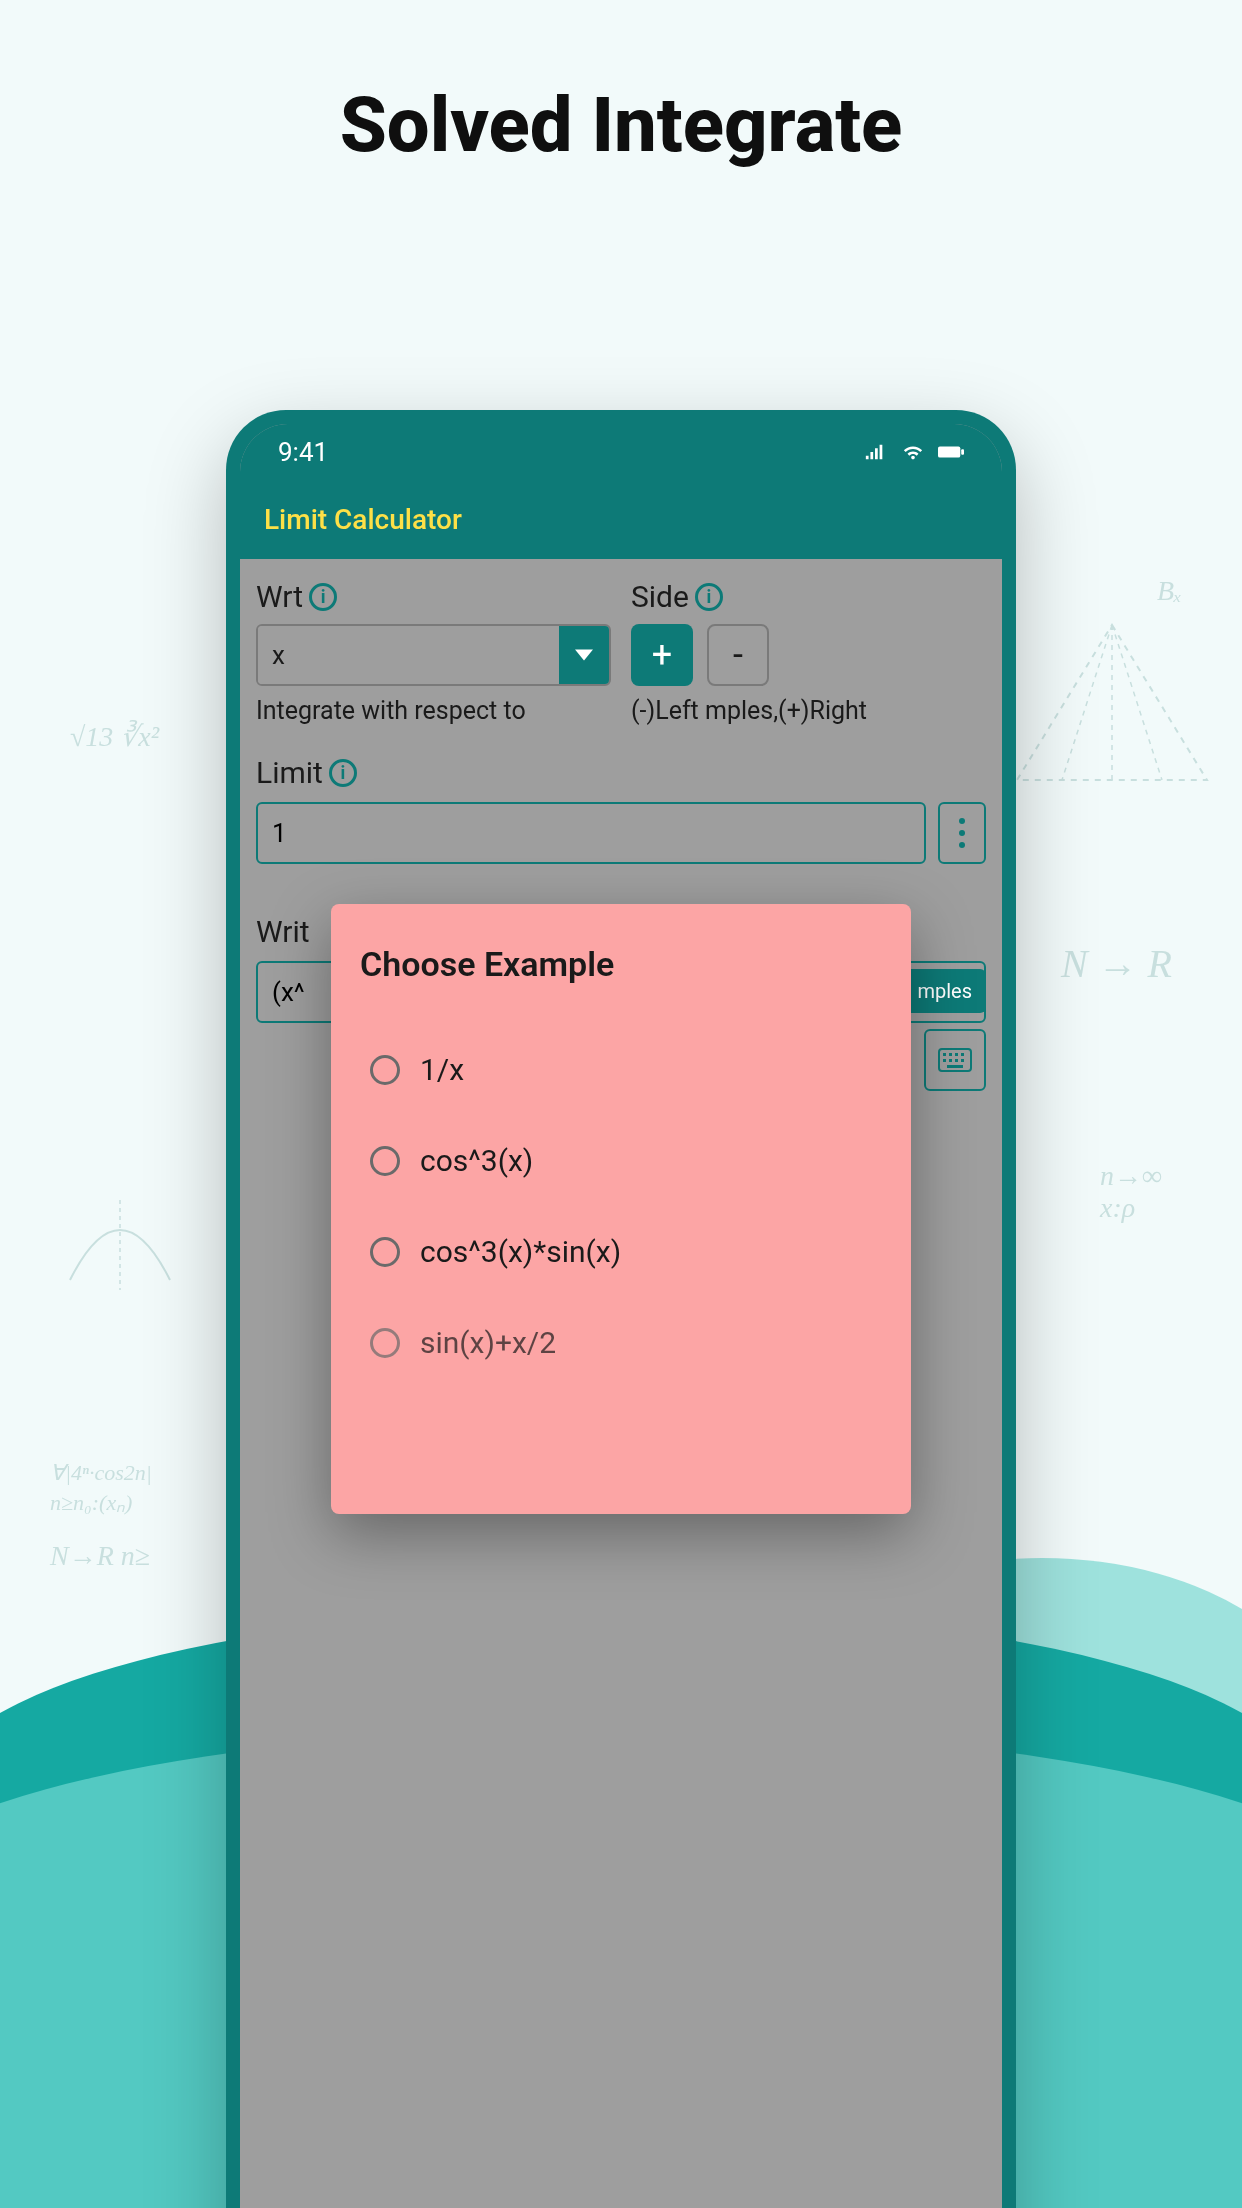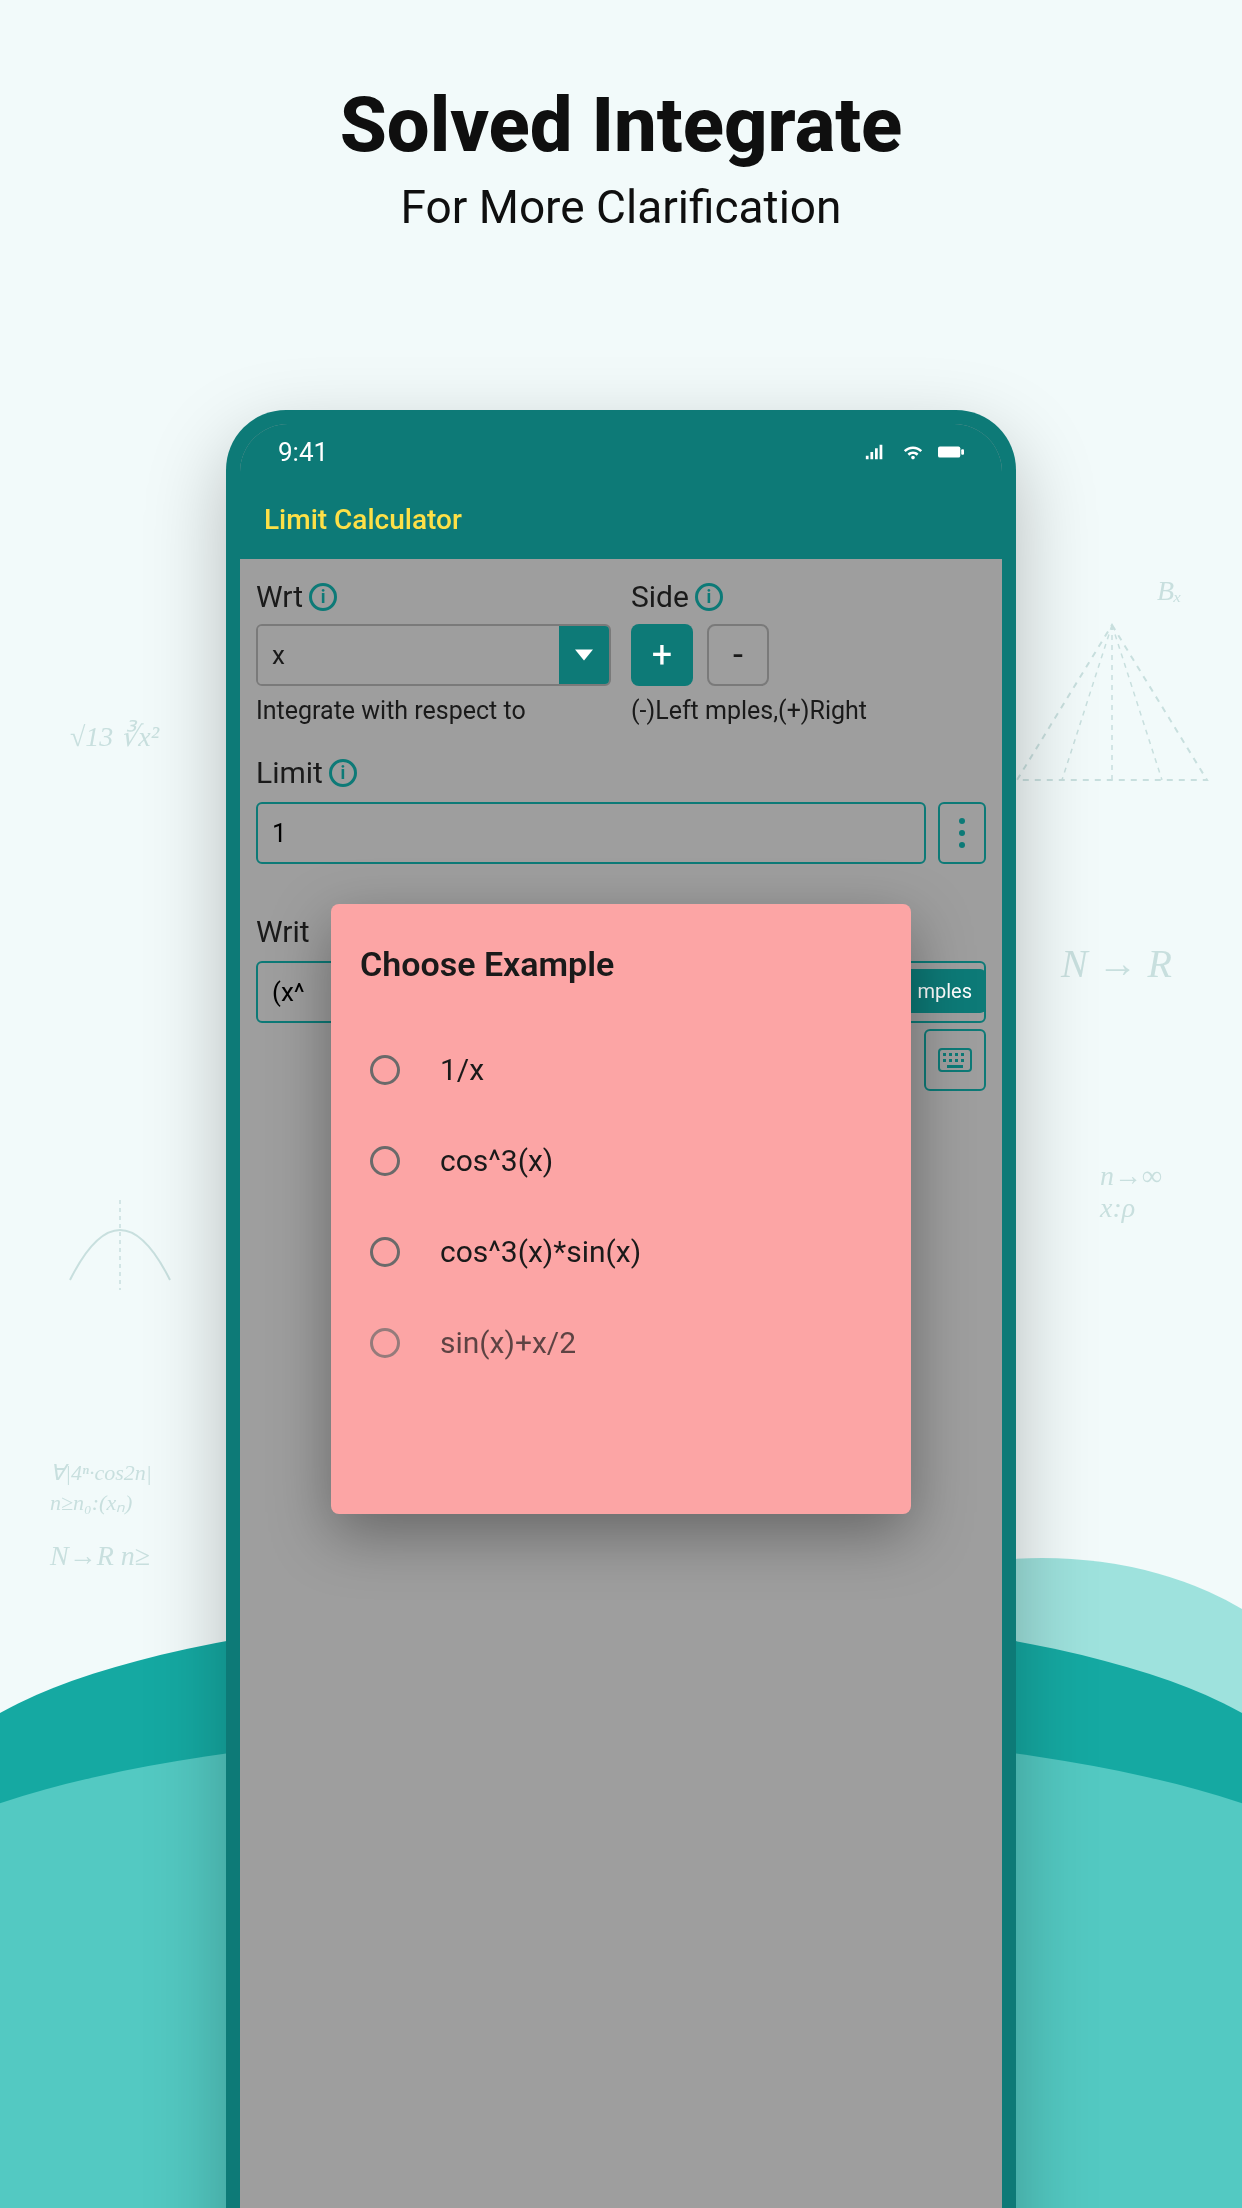--- a/index.html
+++ b/index.html
@@ -256,21 +256,21 @@
 }
 .dialog-title {
   font-size: 34px;
   font-weight: 600;
   color: #1a1a1a;
   margin-bottom: 40px;
 }
 .option {
   display: flex;
   align-items: center;
-  gap: 40px;
+  gap: 20px;
   padding: 28px 10px;
 }
 .radio {
   width: 30px; height: 30px;
   border: 3px solid #6a6a6a;
   border-radius: 50%;
   flex-shrink: 0;
 }
 .option-label {
   font-size: 30px;
@@ -314,21 +314,20 @@
   <svg width="120" height="100" viewBox="0 0 120 100">
       <path d="M10 80 Q60 -20 110 80" fill="none" stroke="#9fc5c3" stroke-width="2"></path>
       <line x1="60" y1="0" x2="60" y2="90" stroke="#9fc5c3" stroke-width="1.5" stroke-dasharray="4 4"></line>
     </svg>
 </div>
 <div class="doodle" style="top:1540px; left:50px;">N→R  n≥</div>
 <div class="doodle" style="top:1460px; left:50px; font-size:22px;">∀|4ⁿ·cos2n|<br>n≥n₀:(xₙ)</div>
 
 <div class="page-header">
   <div class="page-title">Solved Integrate</div>
-  <div class="page-subtitle">For More Clarification</div>
 </div>
 
 <div class="phone">
   <div class="phone-inner">
 
     <div class="status-bar">
       <span>9:41</span>
       <div class="status-icons">
         <svg viewBox="0 0 24 24">
             <path d="M2 20h3v-4H2v4zm5 0h3v-8H7v8zm5 0h3V8h-3v12zm5 0h3V4h-3v16z"></path>

